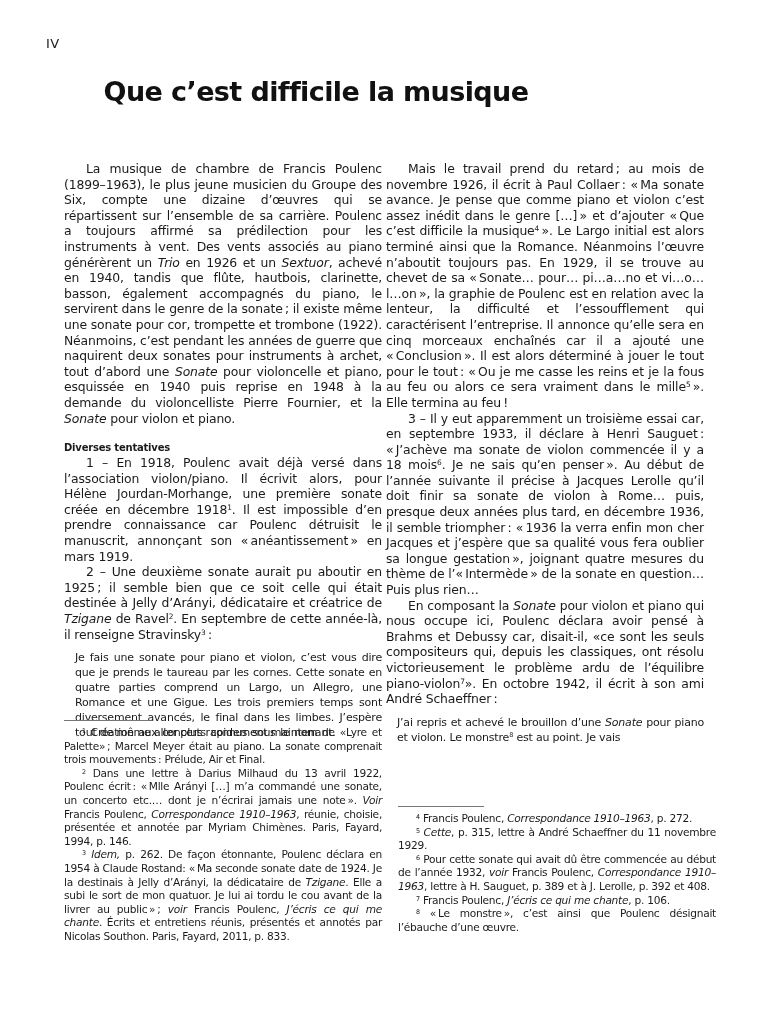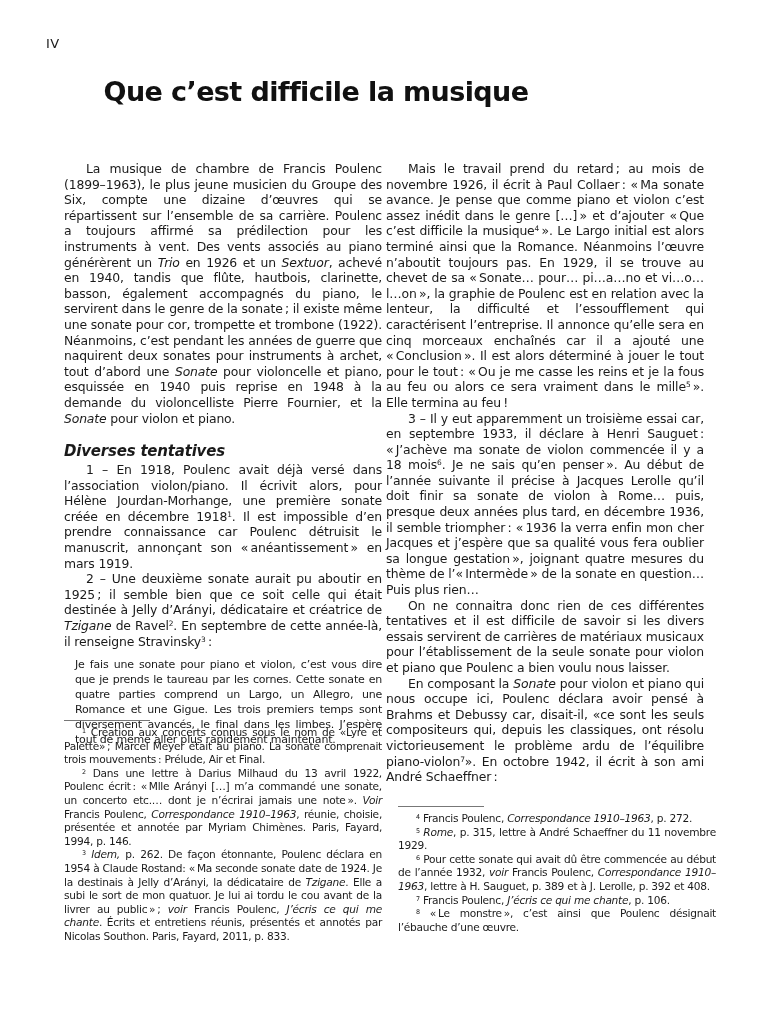--- a/index.html
+++ b/index.html
@@ -6,21 +6,21 @@
   body { width: 772px; height: 1024px; position: relative; overflow: hidden;
          font-family: "DejaVu Sans", sans-serif; color: #1a1a1a; }
   .page-number { position: absolute; left: 46px; top: 36px; font-size: 13px; font-weight: normal; letter-spacing: 0.5px; }
   .title { position: absolute; left: 0; width: 632px; top: 76px; text-align: center;
            font-family: "DejaVu Sans", sans-serif; font-weight: bold; font-size: 27px; letter-spacing: -0.6px; color: #111; }
   .col { position: absolute; top: 148px; width: 318px; margin-top: 13px; }
   .col-left { left: 64px; }
   .col-right { left: 386px; }
   .body-text { font-size: 12.4px; line-height: 15.6px; text-align: justify; letter-spacing: -0.15px; }
   .body-text p { margin: 0; text-indent: 22px; }
-  h2.section-heading { font-size: 15px; font-weight: bold; margin: 16px 0 2px 0; letter-spacing: -0.2px; font-style: italic; }
+  h2.section-heading { font-size: 10px; font-weight: bold; margin: 16px 0 2px 0; letter-spacing: -0.2px; }
   .quote { font-size: 11px; line-height: 15px; text-align: justify; margin: 8px 0 0 11px; letter-spacing: -0.2px; }
   .quote p { margin: 0; }
   .fn-rule { width: 86px; height: 0; border-top: 1px solid #777; margin: 0 0 5px 0; }
   .footnotes { font-size: 10.6px; line-height: 13.6px; text-align: justify; letter-spacing: -0.25px; }
   .footnotes p { margin: 0; text-indent: 18px; }
   sup { font-size: 0.6em; line-height: 0; vertical-align: 0.55em; }
   i { font-style: italic; }
   .left-footnotes { position: absolute; left: 64px; top: 720px; width: 318px; }
   .right-footnotes { position: absolute; left: 398px; top: 806px; width: 318px; }
 </style>
@@ -51,30 +51,32 @@
         <p><sup>1</sup> Création aux concerts connus sous le nom de «Lyre et Palette» ; Marcel Meyer était au piano. La sonate comprenait trois mouvements : Prélude, Air et Final.</p>
         <p><sup>2</sup> Dans une lettre à Darius Milhaud du 13 avril 1922, Poulenc écrit : « Mlle Arányi […] m’a commandé une sonate, un concerto etc.… dont je n’écrirai jamais une note ». <i>Voir</i> Francis Poulenc, <i>Correspondance 1910–1963</i>, réunie, choisie, présentée et annotée par Myriam Chimènes. Paris, Fayard, 1994, p.&nbsp;146.</p>
         <p><sup>3</sup> <i>Idem,</i> p.&nbsp;262. De façon étonnante, Poulenc déclara en 1954 à Claude Rostand: « Ma seconde sonate date de 1924. Je la destinais à Jelly d’Arányi, la dédicataire de <i>Tzigane</i>. Elle a subi le sort de mon quatuor. Je lui ai tordu le cou avant de la livrer au public » ; <i>voir</i> Francis Poulenc, <i>J’écris ce qui me chante</i>. Écrits et entretiens réunis, présentés et annotés par Nicolas Southon. Paris, Fayard, 2011, p.&nbsp;833.</p>
       </div>
   </div>
 
   <div class="col col-right">
     <div class="body-text">
         <p>Mais le travail prend du retard ; au mois de novembre 1926, il écrit à Paul Collaer : « Ma sonate avance. Je pense que comme piano et violon c’est assez inédit dans le genre […] » et d’ajouter « Que c’est difficile la musique<sup>4</sup> ». Le Largo initial est alors terminé ainsi que la Romance. Néanmoins l’œuvre n’aboutit toujours pas. En 1929, il se trouve au chevet de sa « Sonate… pour… pi…a…no et vi…o…l…on », la graphie de Poulenc est en relation avec la lenteur, la difficulté et l’essoufflement qui caractérisent l’entreprise. Il annonce qu’elle sera en cinq morceaux enchaînés car il a ajouté une « Conclusion ». Il est alors déterminé à jouer le tout pour le tout : « Ou je me casse les reins et je la fous au feu ou alors ce sera vraiment dans le mille<sup>5</sup> ». Elle termina au feu !</p>
         <p>3 – Il y eut apparemment un troisième essai car, en septembre 1933, il déclare à Henri Sauguet : « J’achève ma sonate de violon commencée il y a 18 mois<sup>6</sup>. Je ne sais qu’en penser ». Au début de l’année suivante il précise à Jacques Lerolle qu’il doit finir sa sonate de violon à Rome… puis, presque deux années plus tard, en décembre 1936, il semble triompher : « 1936 la verra enfin mon cher Jacques et j’espère que sa qualité vous fera oublier sa longue gestation », joignant quatre mesures du thème de l’« Intermède » de la sonate en question… Puis plus rien…</p>
-        <p>On ne connaitra donc rien de ces différentes tentatives et il est difficile de savoir si les divers essais servirent de carrières de matériaux musicaux pour l’établissement de la seule sonate pour violon et piano que Poulenc a bien voulu nous laisser.</p>
       </div>
     <div class="body-text">
         <p>En composant la <i>Sonate</i> pour violon et piano qui nous occupe ici, Poulenc déclara avoir pensé à Brahms et Debussy car, disait-il, «ce sont les seuls compositeurs qui, depuis les classiques, ont résolu victorieusement le problème ardu de l’équilibre piano-violon<sup>7</sup>». En octobre 1942, il écrit à son ami André Schaeffner :</p>
+      </div>
+    <div class="quote">
+        <p>J’ai repris et achevé le brouillon d’une <i>Sonate</i> pour piano et violon. Le monstre<sup>8</sup> est au point. Je vais</p>
       </div>
   </div>
 
   <div class="right-footnotes">
     <div class="fn-rule"></div>
     <div class="footnotes">
         <p><sup>4</sup> Francis Poulenc, <i>Correspondance 1910–1963</i>, p.&nbsp;272.</p>
-        <p><sup>5</sup> <i>Rome</i>, p.&nbsp;315, lettre à André Schaeffner du 11 novembre 1929.</p>
+        <p><sup>5</sup> <i>Cette</i>, p.&nbsp;315, lettre à André Schaeffner du 11 novembre 1929.</p>
         <p><sup>6</sup> Pour cette sonate qui avait dû être commencée au début de l’année 1932, <i>voir</i> Francis Poulenc, <i>Correspondance 1910–1963</i>, lettre à H. Sauguet, p.&nbsp;389 et à J. Lerolle, p.&nbsp;392 et 408.</p>
         <p><sup>7</sup> Francis Poulenc, <i>J’écris ce qui me chante</i>, p.&nbsp;106.</p>
         <p><sup>8</sup> « Le monstre », c’est ainsi que Poulenc désignait l’ébauche d’une œuvre.</p>
       </div>
   </div>
 </div>
 
 </body></html>

